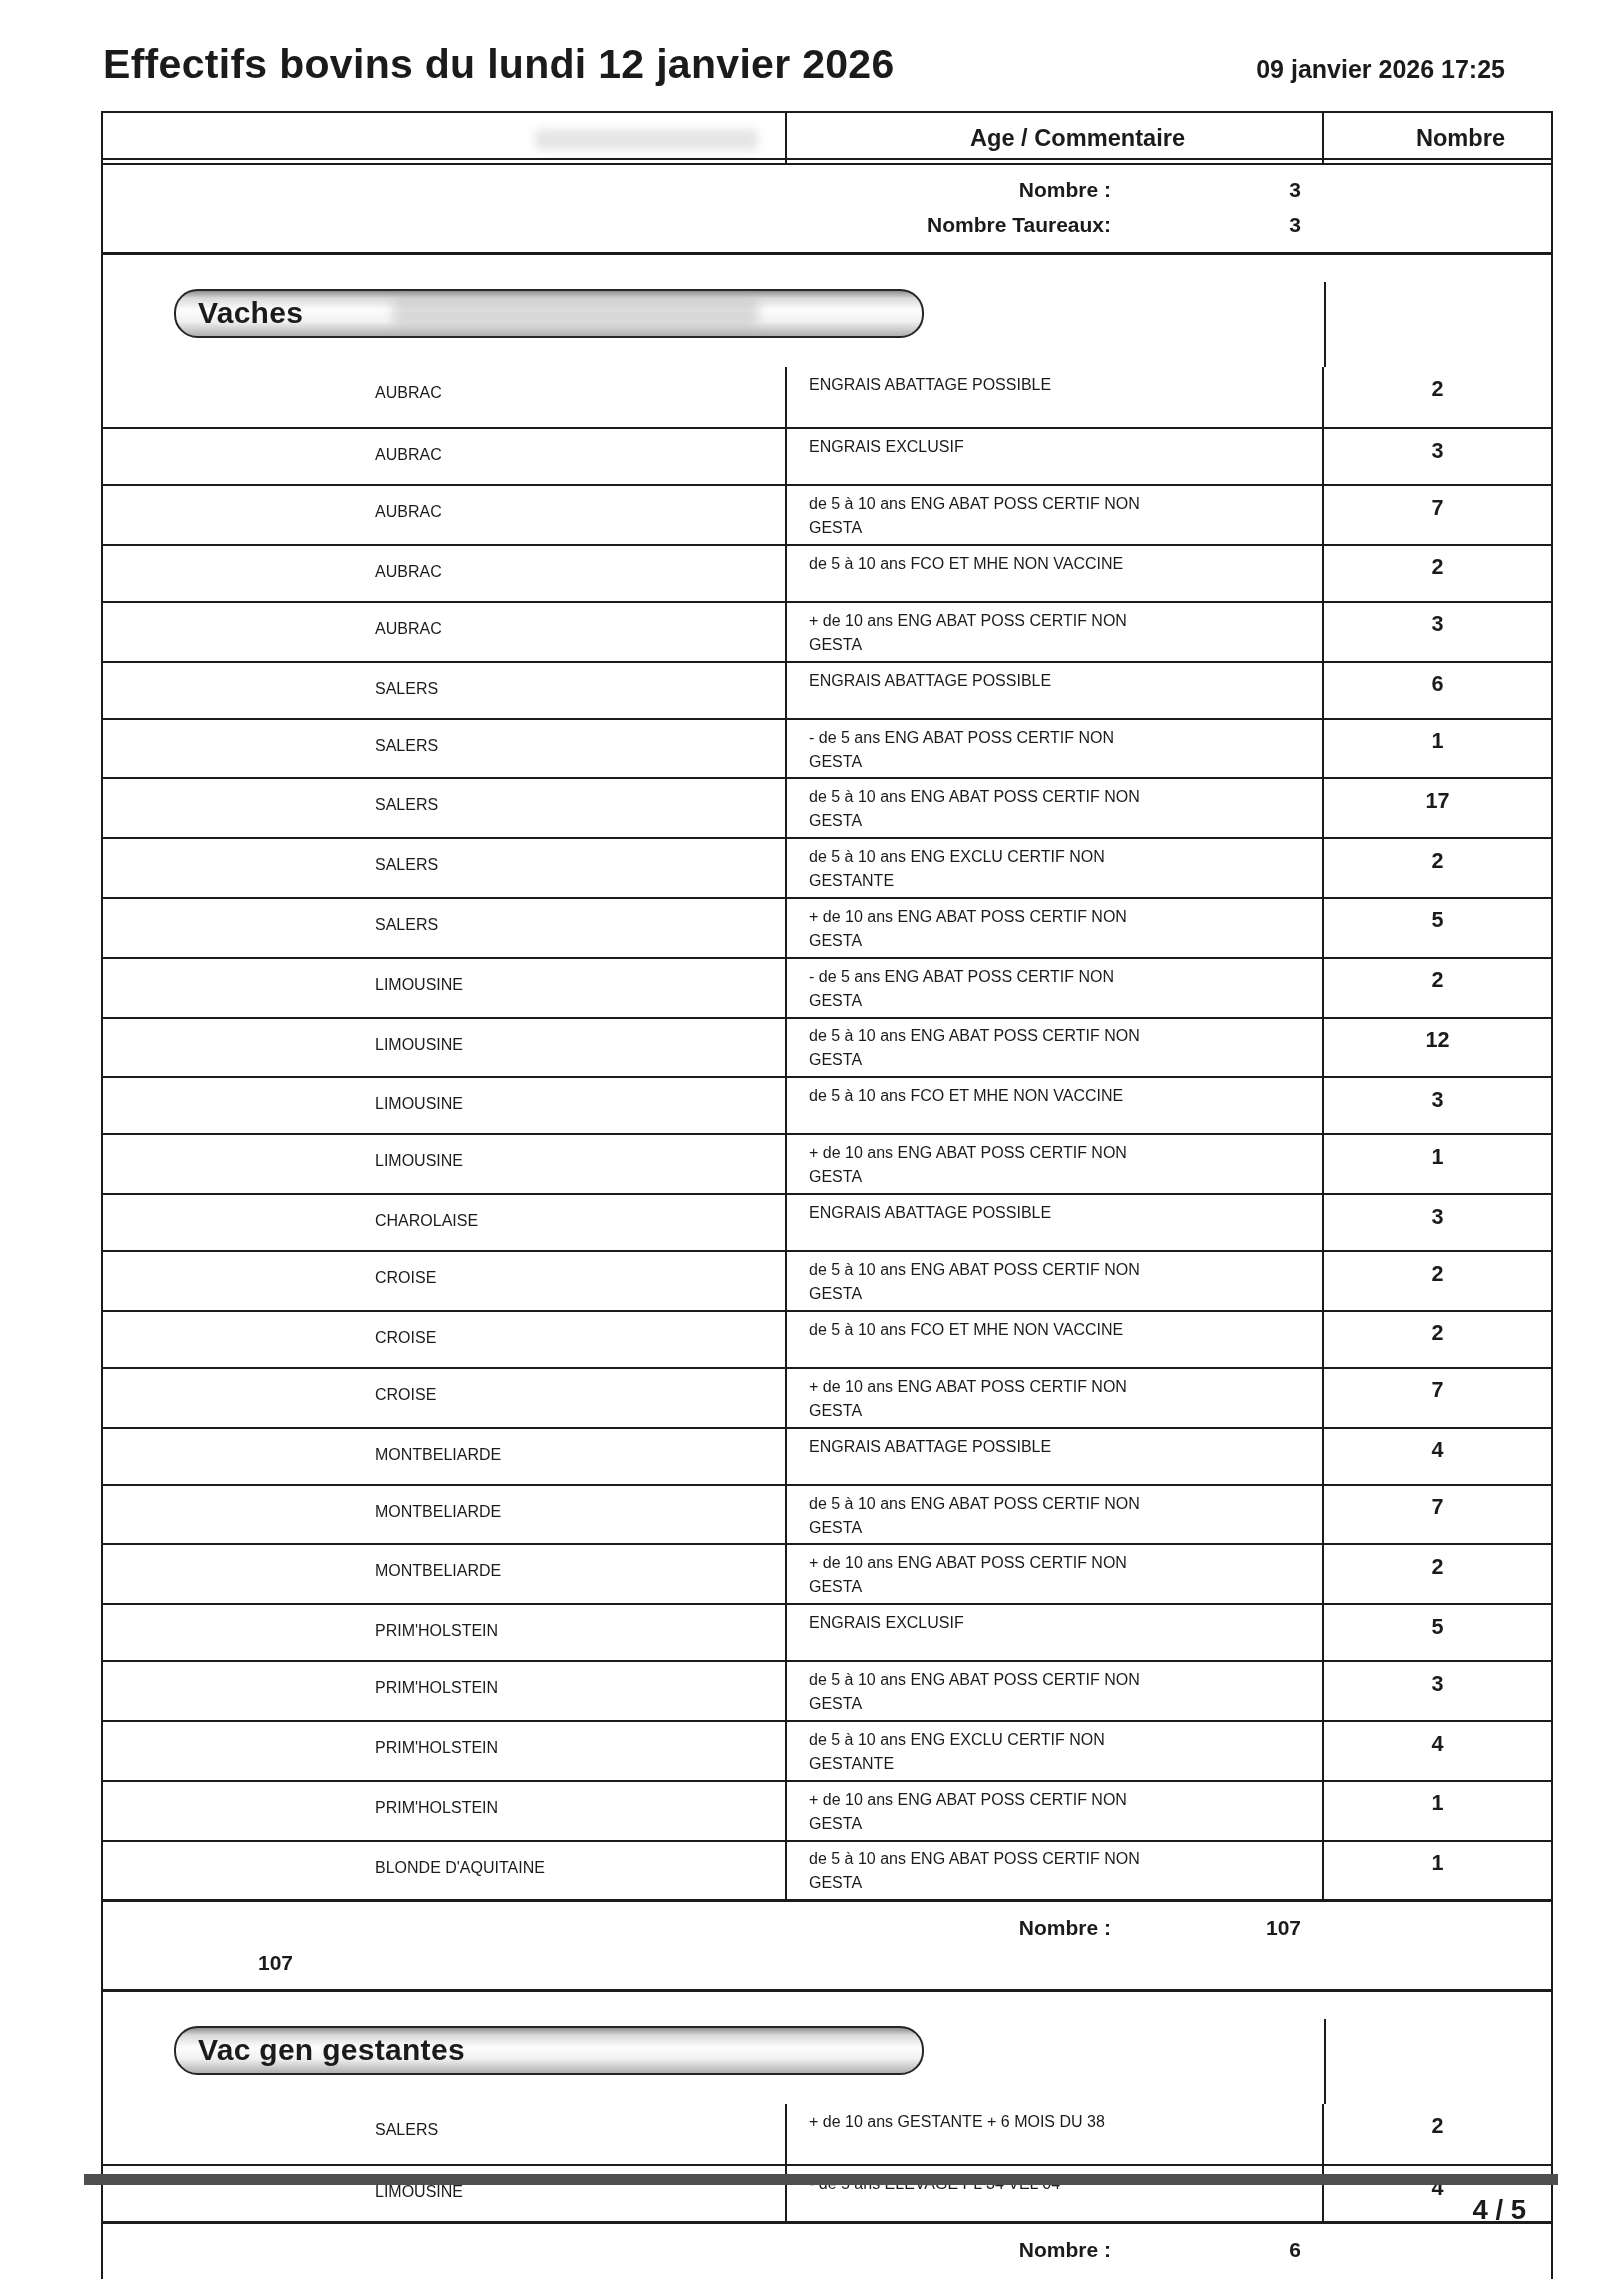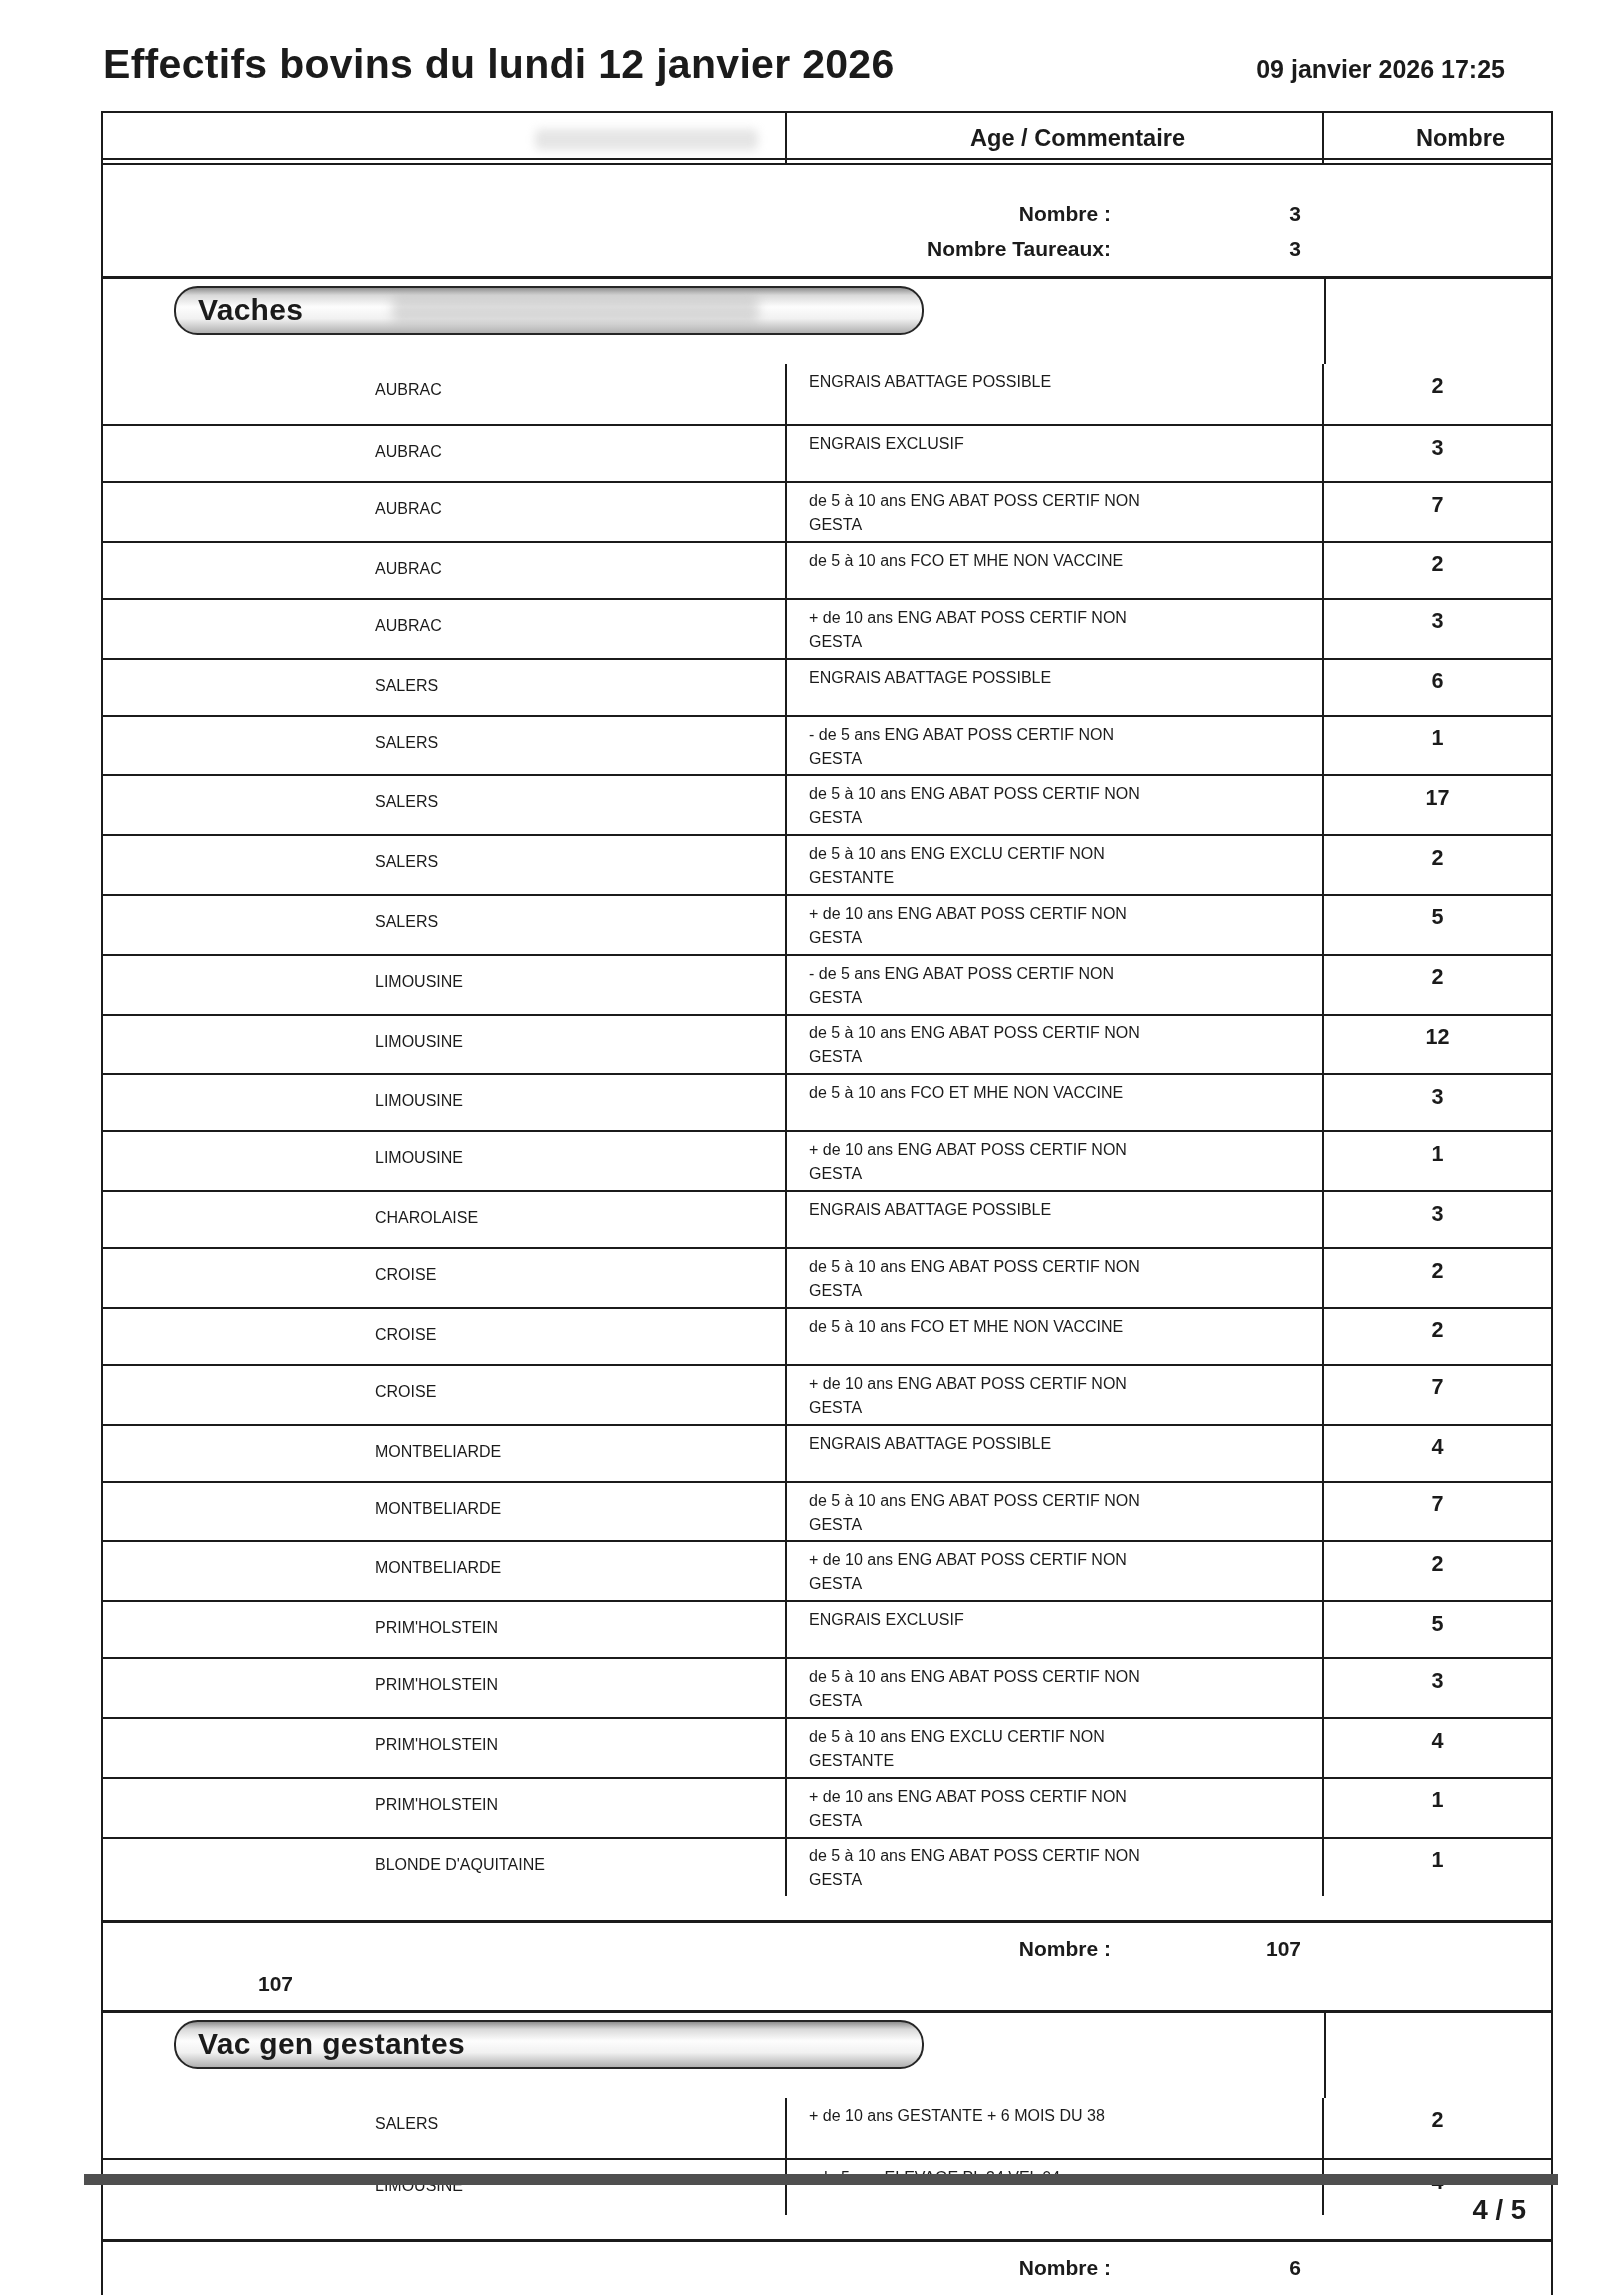--- a/index.html
+++ b/index.html
@@ -21,29 +21,29 @@
   .c3{flex:1;}
 
   
   .thead{height:50px;position:relative;border-bottom:2px solid #1b1b1b;}
   .thead::after{content:"";position:absolute;left:0;right:0;bottom:2.6px;height:2px;background:#1b1b1b;}
   .thead .c1{position:relative;}
   .ghost-smudge{position:absolute;left:432px;top:15.7px;width:223px;height:21px;background:#b5b5b5;opacity:.35;filter:blur(4.6px);border-radius:5.2px;}
   .thead .c2,.thead .c3{display:flex;align-items:center;justify-content:center;font-weight:bold;font-size:23.6px;padding-left:46px;}
 
   
-  .summary{border-top:3.3px solid #1b1b1b;border-bottom:3.3px solid #1b1b1b;padding:7.9px 0 9.2px 0;margin-top:24px;}
+  .summary{border-top:3.3px solid #1b1b1b;border-bottom:3.3px solid #1b1b1b;padding:7.9px 0 9.2px 0;}
   .summary.top{border-top:none;}
   .summary.last{border-bottom:none;padding-bottom:11.8px;}
   .sline{display:flex;height:35px;align-items:center;}
   .slabel{width:1008px;text-align:right;font-weight:bold;font-size:21px;white-space:pre;}
   .svalue{width:190px;text-align:right;font-weight:bold;font-size:21px;}
 
   
-  .bandrow{display:flex;height:85px;}
+  .bandrow{display:flex;height:85px;margin-top:27px;}
   .bandcell{width:1223px;border-right:2px solid #1b1b1b;box-sizing:border-box;position:relative;}
   .band{
     position:absolute;left:71px;top:6.5px;width:746px;height:45px;
     border:2px solid #262626;border-radius:23.6px;display:flex;align-items:center;
     background:linear-gradient(180deg,#8f8f8f 0%,#d9d9d9 16%,#fdfdfd 42%,#f1f1f1 68%,#b0b0b0 100%);
     position:absolute;
   }
   .bandlabel{font-size:30px;font-weight:bold;padding-left:22px;letter-spacing:0.3px;white-space:nowrap;}
   .bandghost{position:absolute;left:216px;top:9.2px;width:367px;height:25px;background:#8e8e8e;opacity:.30;filter:blur(5.2px);border-radius:6.5px;}
 

